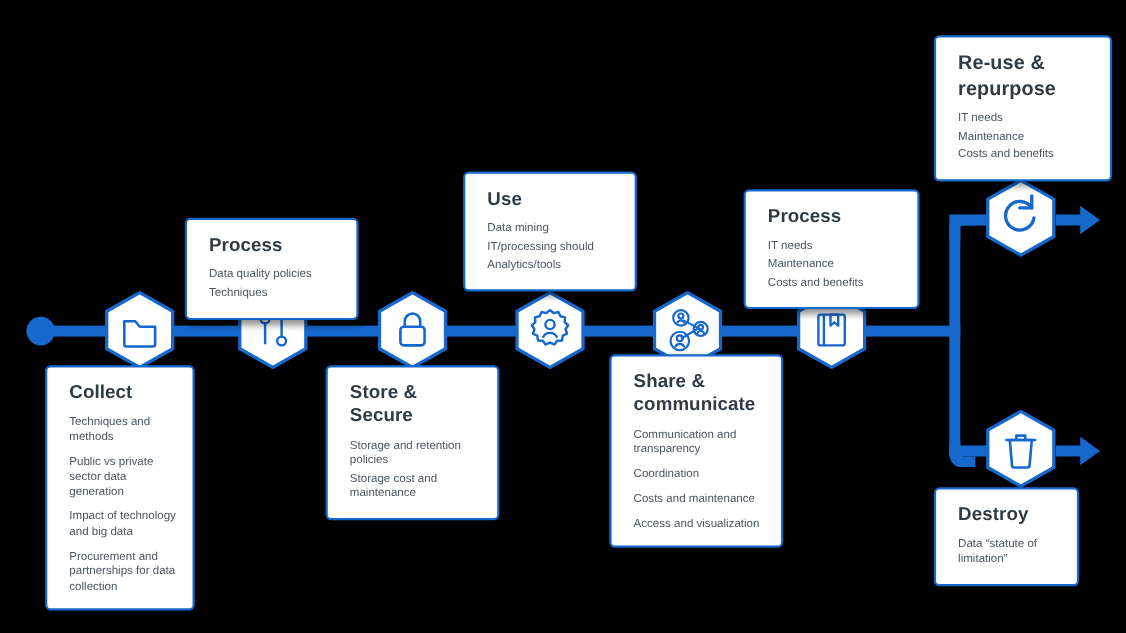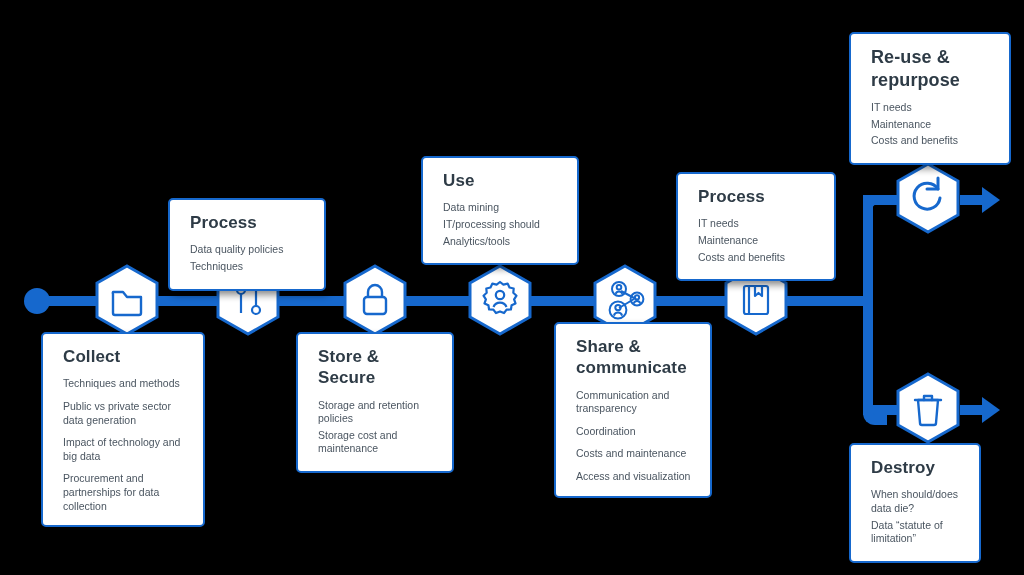--- a/index.html
+++ b/index.html
@@ -197,21 +197,21 @@
     <svg viewBox="0 0 64 72">
       <polygon points="32,2 62,19 62,53 32,70 2,53 2,19" fill="#ffffff" stroke="#1668cd" stroke-width="3"></polygon>
       <g fill="none" stroke="#1668cd" stroke-width="2.4" stroke-linejoin="round" stroke-linecap="round">
         <path d="M22 28 h20 l-2 23 a2 2 0 0 1 -2 2 h-12 a2 2 0 0 1 -2 -2 z"></path>
         <line x1="19" y1="28" x2="45" y2="28"></line>
         <path d="M28 28 v-4 h8 v4"></path>
       </g>
     </svg>
   </div>
 
-  <div class="card" style="left:41px;top:332px;width:164px;">
+  <div class="card" style="left:41px;top:332px;width:136px;">
     <h3>Collect</h3>
     <ul>
       <li>Techniques and methods</li>
       <li>Public vs private sector data generation</li>
       <li>Impact of technology and big data</li>
       <li>Procurement and partnerships for data collection</li>
     </ul>
   </div>
 
   <div class="card tight" style="left:168px;top:178px;width:158px;margin-top:20px;">
@@ -263,18 +263,17 @@
     <ul>
       <li>IT needs</li>
       <li>Maintenance</li>
       <li>Costs and benefits</li>
     </ul>
   </div>
 
   <div class="card tight" style="left:849px;top:443px;width:132px;">
     <h3>Destroy</h3>
     <ul>
-      <li>When should/does data die?</li>
       <li>Data “statute of limitation”</li>
     </ul>
   </div>
 
 </div>
 
 </body></html>

